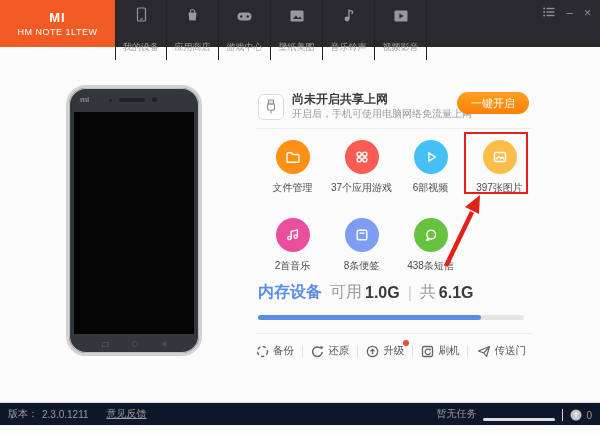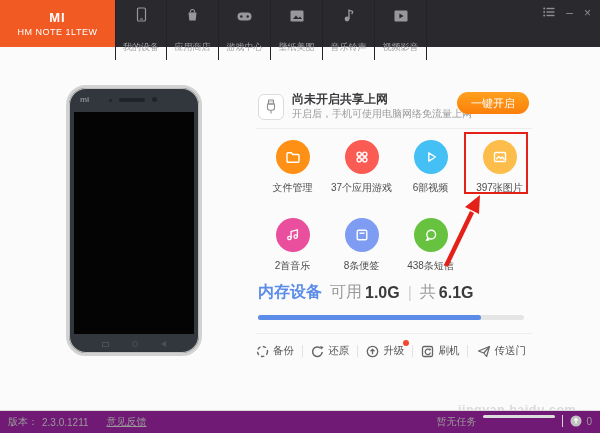--- a/index.html
+++ b/index.html
@@ -79,25 +79,25 @@
   .tool .tl { font-size:10.5px; color:#555; white-space:nowrap; }
   .tool-div { width:1px; height:12px; background:#e2e2e2; }
   .badge-dot { position:absolute; right:-5px; top:-4px; width:6px; height:6px; border-radius:50%;
                background:#f4482e; }
 
   
   .watermark { position:absolute; left:458px; top:403px; font-size:12.5px; font-weight:bold;
                color:rgba(175,175,175,0.45); letter-spacing:0.5px; text-shadow:0 1px 0 rgba(255,255,255,0.7); }
 
   
-  .statusbar { position:absolute; left:0; bottom:0; width:600px; height:23px; background:#701a75;
+  .statusbar { position:absolute; left:0; bottom:8px; width:600px; height:23px; background:#0f172a;
                border-top:1px solid #dadada; display:flex; align-items:center; font-size:10px; color:#9a9a9a; }
   .sb-left { display:flex; align-items:center; margin-left:8px; gap:4px; }
   .sb-feedback { text-decoration:underline; cursor:pointer; margin-left:14px; }
-  .sb-right { margin-left:auto; margin-right:8px; display:flex; align-items:flex-start; gap:7px; }
+  .sb-right { margin-left:auto; margin-right:8px; display:flex; align-items:flex-end; gap:7px; }
   .sb-track { width:72px; height:3px; background:#dcdcdc; border-radius:2px; }
   .sb-vdiv { width:1px; height:12px; background:#d5d5d5; }
   .sb-task { display:flex; align-items:center; gap:4px; cursor:pointer; }
 </style>
 </head>
 <body>
 
 <div class="header">
   <div class="brand">
     <div class="logo">MI</div>

